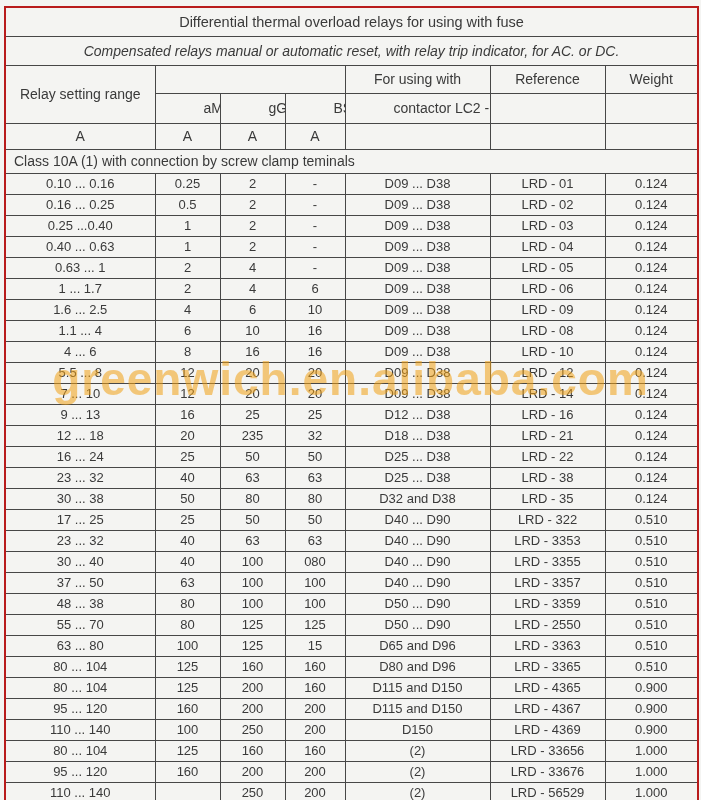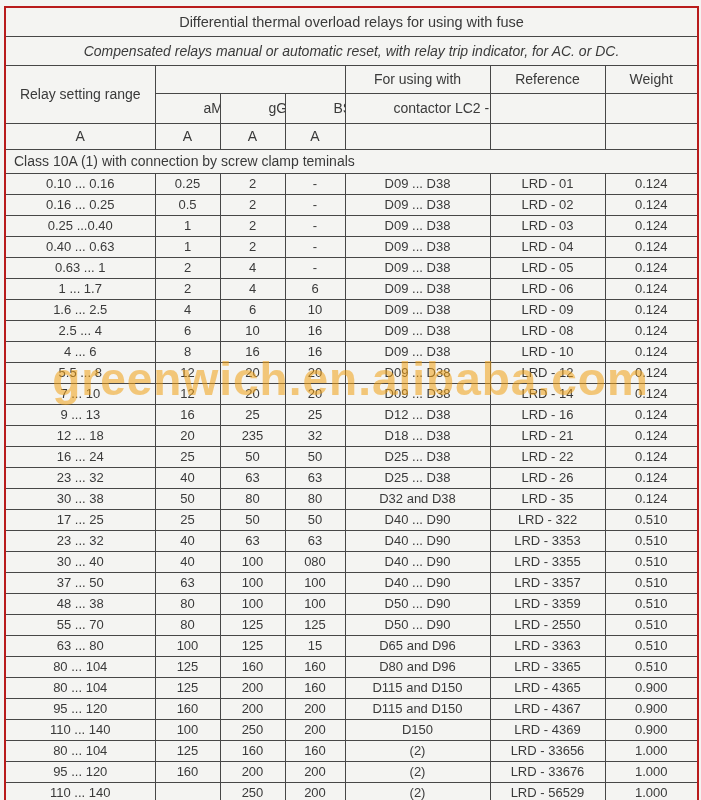--- a/index.html
+++ b/index.html
@@ -157,21 +157,21 @@
       <tr class="data-row">
         <td>1.6 ... 2.5</td>
         <td>4</td>
         <td>6</td>
         <td>10</td>
         <td>D09 ... D38</td>
         <td>LRD - 09</td>
         <td>0.124</td>
       </tr>
       <tr class="data-row">
-        <td>2.5 ... 4</td>
+        <td>1.1 ... 4</td>
         <td>6</td>
         <td>10</td>
         <td>16</td>
         <td>D09 ... D38</td>
         <td>LRD - 08</td>
         <td>0.124</td>
       </tr>
       <tr class="data-row">
         <td>4 ... 6</td>
         <td>8</td>
@@ -225,21 +225,21 @@
         <td>D25 ... D38</td>
         <td>LRD - 22</td>
         <td>0.124</td>
       </tr>
       <tr class="data-row">
         <td>23 ... 32</td>
         <td>40</td>
         <td>63</td>
         <td>63</td>
         <td>D25 ... D38</td>
-        <td>LRD - 26</td>
+        <td>LRD - 38</td>
         <td>0.124</td>
       </tr>
       <tr class="data-row">
         <td>30 ... 38</td>
         <td>50</td>
         <td>80</td>
         <td>80</td>
         <td>D32 and D38</td>
         <td>LRD - 35</td>
         <td>0.124</td>

